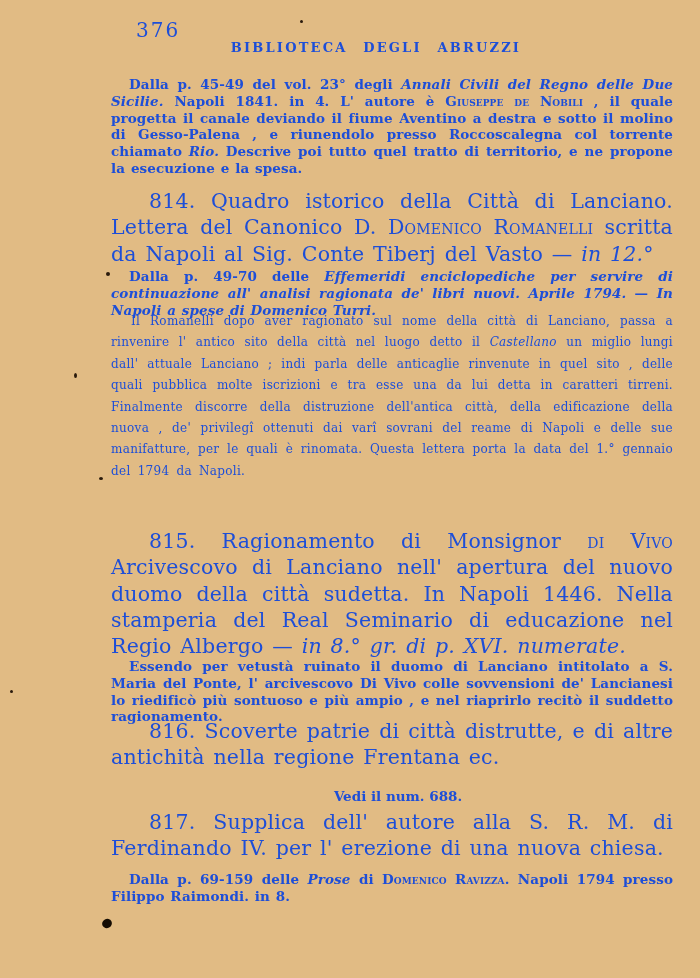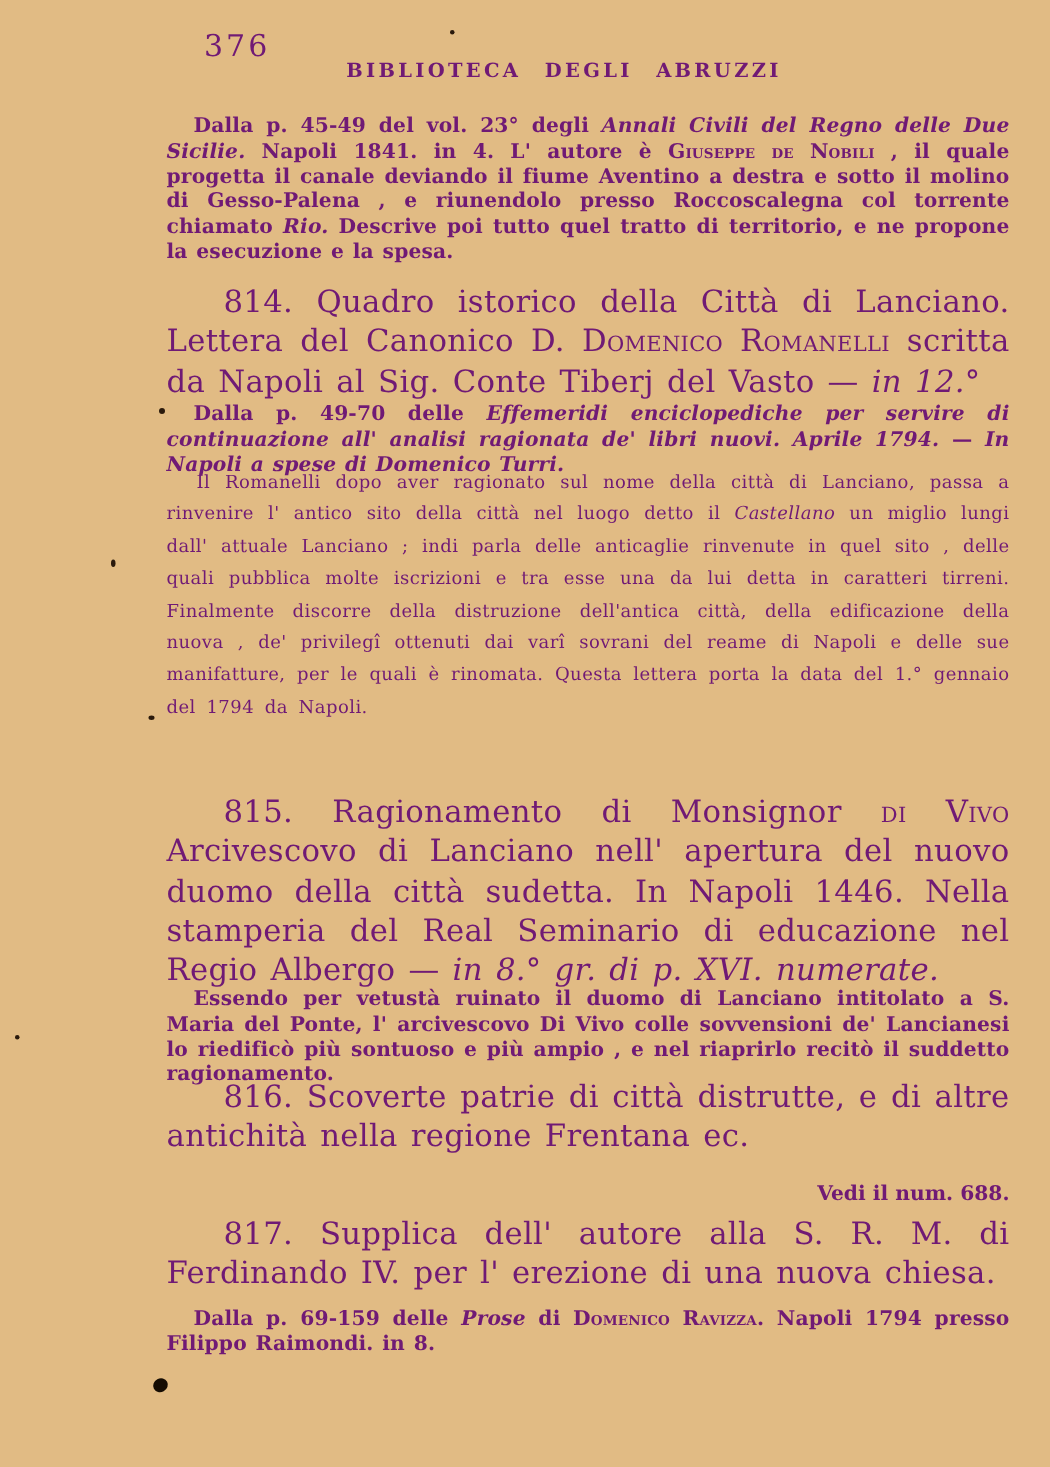--- a/index.html
+++ b/index.html
@@ -1,21 +1,21 @@
 <!DOCTYPE html>
 <html><head>
 <meta charset="utf-8">
 <style>
   html,body{margin:0;padding:0;}
   body{background:#8a7a5e;}
   .page{
     position:relative;
     width:700px;height:978px;
     background:#e1bb84;
-    color:#701a75;
+    color:#1d4ed8;
     font-family:"DejaVu Serif","Liberation Serif",serif;
     overflow:hidden;
     margin:0 auto;
   }
   .pagenum{
     position:absolute;left:136px;top:18px;
     font-size:20px;letter-spacing:2px;
   }
   .booktitle{
     position:absolute;left:95px;top:40px;width:562px;
@@ -33,21 +33,21 @@
   .heading{
     font-size:20.5px;line-height:26.3px;
     text-indent:38px;letter-spacing:.2px;word-spacing:2px;
   }
   .bodytext{
     font-size:12px;line-height:21.4px;
     text-indent:20px;letter-spacing:.3px;word-spacing:3px;
   }
   .ref{
     font-size:13.5px;line-height:17px;font-weight:bold;
-    text-indent:12px;text-align:right;
+    text-indent:12px;text-align:center;
   }
   .run-i{font-style:italic;}
   .run-sc{font-variant:small-caps;}
   .speck{
     position:absolute;background:#2a1a0c;border-radius:50%;
   }
   .blot{
     position:absolute;left:102px;top:919px;width:10px;height:9px;
     background:#150c03;border-radius:50%;transform:rotate(-28deg);
   }

